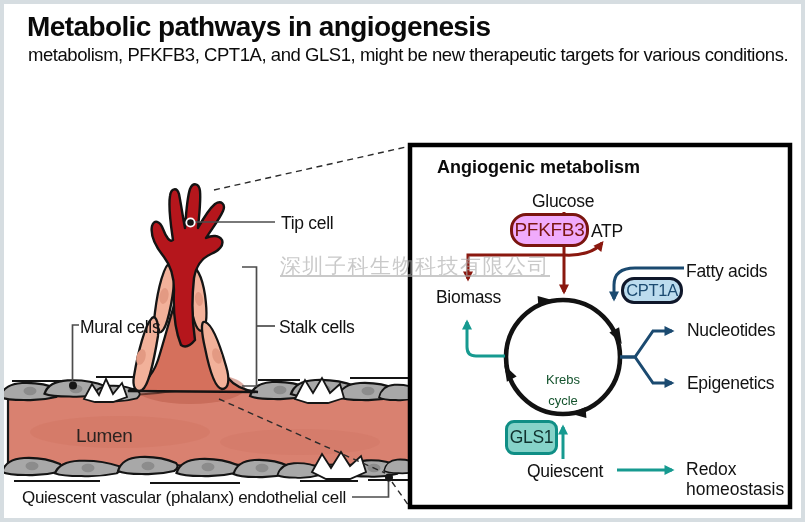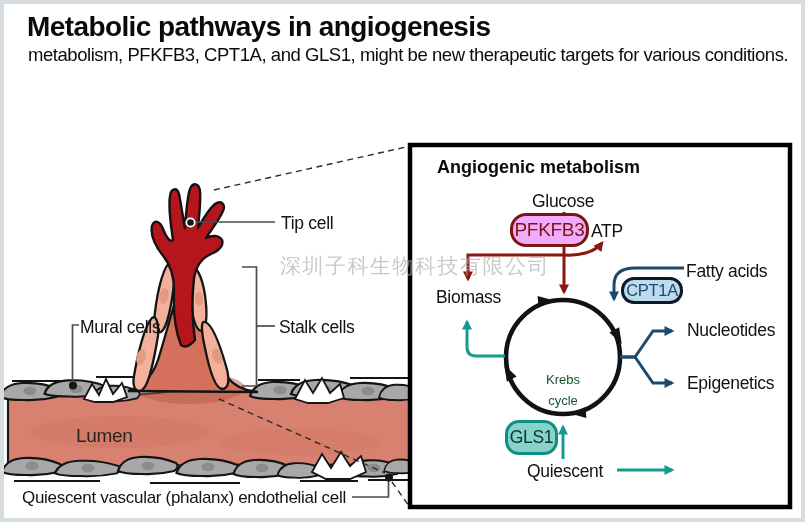--- a/index.html
+++ b/index.html
@@ -16,27 +16,27 @@
   #intro div{white-space:nowrap;}
   #panel-title{position:absolute;left:437px;top:157px;font-size:18px;font-weight:700;color:#0a0a0a;
        white-space:nowrap;z-index:30;}
   .pill{position:absolute;display:flex;align-items:center;justify-content:center;z-index:30;
         white-space:nowrap;letter-spacing:-0.3px;}
   #pill-pfkfb3{left:483px;top:213px;width:79px;height:34px;background:#f0abfc;border:3px solid #7a150f;
         color:#7a150f;font-size:19px;border-radius:16px;margin-left:27px;}
   #pill-cpt1a{left:621px;top:277px;width:62px;height:27px;background:#bcdcee;border:3px solid #0f172a;
         color:#1b4a70;font-size:16.5px;border-radius:13px;}
   #pill-gls1{left:505px;top:420px;width:53px;height:35px;background:#86d3c9;border:3px solid #0f8e85;
-        color:#10322f;font-size:17.5px;border-radius:14px;}
+        color:#10322f;font-size:17.5px;border-radius:9px;}
   #krebs-label{position:absolute;left:533px;top:336px;width:60px;text-align:center;font-size:13px;
         line-height:21px;color:#14532d;z-index:30;margin-top:33px;}
   #redox-label{position:absolute;left:686px;top:460px;font-size:17.5px;line-height:19.5px;color:#121212;z-index:30;}
   #lumen-label{font-size:19px;color:#2b2320;}
   #watermark{position:absolute;left:280px;top:252px;font-size:21px;letter-spacing:1.5px;color:#a9a9a9;
-        opacity:0.62;z-index:40;white-space:nowrap;font-family:"DejaVu Sans",sans-serif;}
+        opacity:0.62;z-index:40;white-space:nowrap;font-family:"DejaVu Sans",sans-serif;text-decoration:underline;}
 </style>
 </head>
 <body>
 
 <svg id="art" width="805" height="522" viewBox="0 0 805 522">
   <defs>
     <marker id="mMar" markerUnits="userSpaceOnUse" markerWidth="12" markerHeight="12" refX="8" refY="5.5" orient="auto">
       <path d="M0.5,0.5 L10.5,5.5 L0.5,10.5 Z" fill="#8a180f"></path>
     </marker>
     <marker id="mNavy" markerUnits="userSpaceOnUse" markerWidth="12" markerHeight="12" refX="8" refY="5.5" orient="auto">
@@ -194,20 +194,22 @@
 <div class="lbl" style="left:686px;top:261px">Fatty acids</div>
 <div class="lbl" style="left:687px;top:320px">Nucleotides</div>
 <div class="lbl" style="left:687px;top:373px">Epigenetics</div>
 <div class="lbl" style="left:527px;top:461px">Quiescent</div>
 
 <div id="krebs-label">
   <span style="display:block">Krebs</span>
   <span style="display:block">cycle</span>
 </div>
 <div id="redox-label">
+  <span style="display:block">Redox</span>
+  <span style="display:block">homeostasis</span>
 </div>
 
 <div class="pill" id="pill-pfkfb3">PFKFB3</div>
 <div class="pill" id="pill-cpt1a">CPT1A</div>
 <div class="pill" id="pill-gls1">GLS1</div>
 
 <div id="watermark">深圳子科生物科技有限公司</div>
 
 <div class="frame"></div>
 

